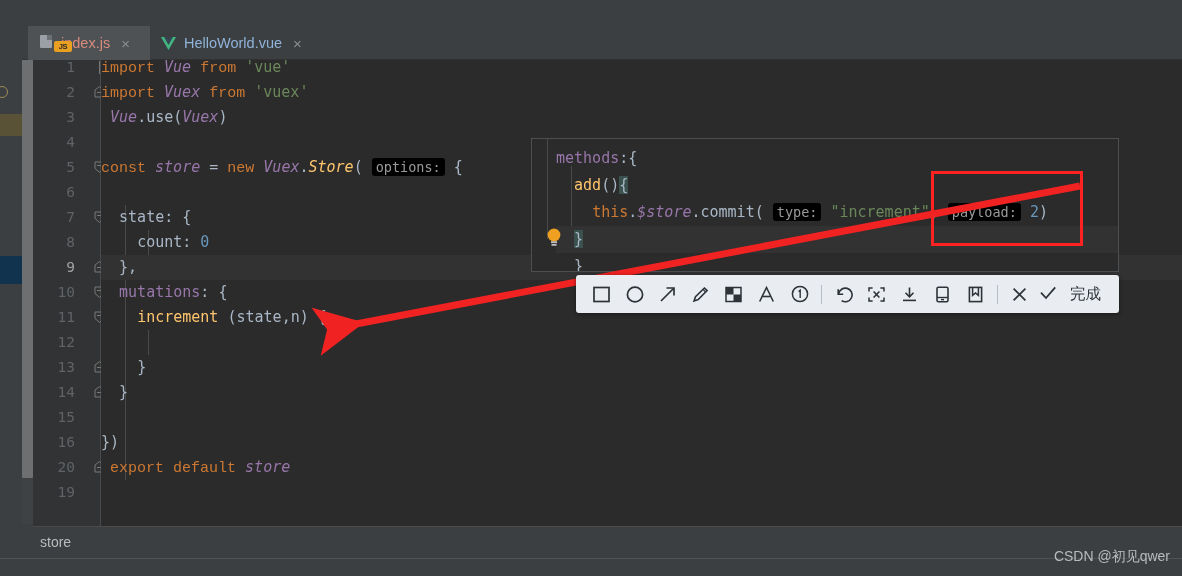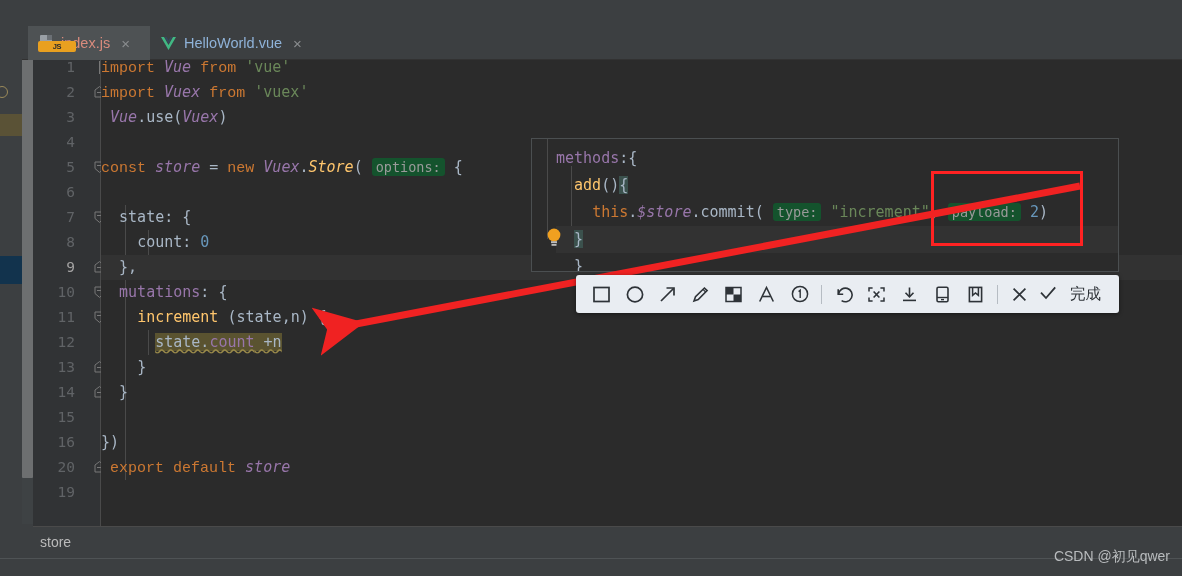--- a/index.html
+++ b/index.html
@@ -80,21 +80,21 @@
   }
   .icon-js .page {
     position: absolute; left: 2px; top: 0; width: 12px; height: 13px;
     background: #9aa0a6; border-radius: 1px;
   }
   .icon-js .fold {
     position: absolute; left: 9px; top: 0; width: 5px; height: 5px;
     background: #6b7075;
   }
   .icon-js .js {
-    position: absolute; left: 0; top: 6px; width: 38px; height: 11px;
+    position: absolute; left: 16px; top: 6px; width: 18px; height: 11px;
     background: #e9a020; border-radius: 2px;
     font-family: "Liberation Sans", sans-serif; font-size: 7.5px; font-weight: bold;
     color: #2b2b2b; display: flex; align-items: center; justify-content: center;
     letter-spacing: -0.3px;
   }
   
   .icon-vue { width: 17px; height: 15px; flex: 0 0 auto; }
 
   
   .editor {
@@ -138,21 +138,21 @@
   
   .t-kw     { color: #cc7832; font-family: Liberation Mono, monospace; }
   .t-ident  { color: #a9b7c6; }
   .t-class  { color: #9876aa; font-style: italic; }
   .t-classn { color: #ffc66d; font-style: italic; }
   .t-str    { color: #6a8759; }
   .t-num    { color: #6897bb; }
   .t-fn     { color: #ffc66d; }
   .t-field  { color: #9876aa; }
   .t-punct  { color: #a9b7c6; }
-  .t-param  { color: #9a9a9a; background: #14532d; border-radius: 3px; padding: 1px 4px; font-size: 13.5px; }
+  .t-param  { color: #9a9a9a; background: #000000; border-radius: 3px; padding: 1px 4px; font-size: 13.5px; }
   .t-this   { color: #cc7832; }
   .hl-sel   { background: #5a5330; }
   .squiggle {
     text-decoration: underline wavy #9a8a4a;
     text-decoration-skip-ink: none;
   }
   .brace-hl { background: #3b514d; }
 
   
   .indent-guide {
@@ -369,21 +369,20 @@
       <div class="code-line" style="top:20px"><span class="t-kw">import</span> <span class="t-class">Vuex</span> <span class="t-kw">from</span> <span class="t-str">'vuex'</span></div>
       <div class="code-line" style="top:45px"> <span class="t-class">Vue</span><span class="t-punct">.</span><span class="t-ident">use</span><span class="t-punct">(</span><span class="t-class">Vuex</span><span class="t-punct">)</span></div>
       <div class="code-line" style="top:70px"></div>
       <div class="code-line" style="top:95px"><span class="t-kw">const</span> <span class="t-class">store</span> <span class="t-punct">=</span> <span class="t-kw">new</span> <span class="t-class">Vuex</span><span class="t-punct">.</span><span class="t-classn">Store</span><span class="t-punct">(</span> <span class="t-param">options:</span> <span class="t-punct">{</span></div>
       <div class="code-line" style="top:120px"></div>
       <div class="code-line" style="top:145px">  <span class="t-ident">state</span><span class="t-punct">: {</span></div>
       <div class="code-line" style="top:170px">    <span class="t-ident">count</span><span class="t-punct">: </span><span class="t-num">0</span></div>
       <div class="code-line current-line" style="top:195px">  <span class="t-punct">},</span></div>
       <div class="code-line" style="top:220px">  <span class="t-field">mutations</span><span class="t-punct">: {</span></div>
       <div class="code-line" style="top:245px">    <span class="t-fn">increment</span> <span class="t-punct">(</span><span class="t-ident">state</span><span class="t-punct">,</span><span class="t-ident">n</span><span class="t-punct">) {</span></div>
-      <div class="code-line" style="top:270px">      <span class="hl-sel squiggle"><span class="t-ident">state</span><span class="t-punct">.</span><span class="t-field">count</span> <span class="t-punct">+</span><span class="t-ident">n</span></span></div>
       <div class="code-line" style="top:295px">    <span class="t-punct">}</span></div>
       <div class="code-line" style="top:320px">  <span class="t-punct">}</span></div>
       <div class="code-line" style="top:345px"></div>
       <div class="code-line" style="top:370px"><span class="t-punct">})</span></div>
       <div class="code-line" style="top:395px"> <span class="t-kw">export default</span> <span class="t-class">store</span></div>
       <div class="code-line" style="top:420px"></div>
     </div>
   </div>
 
   <div class="statusbar">

